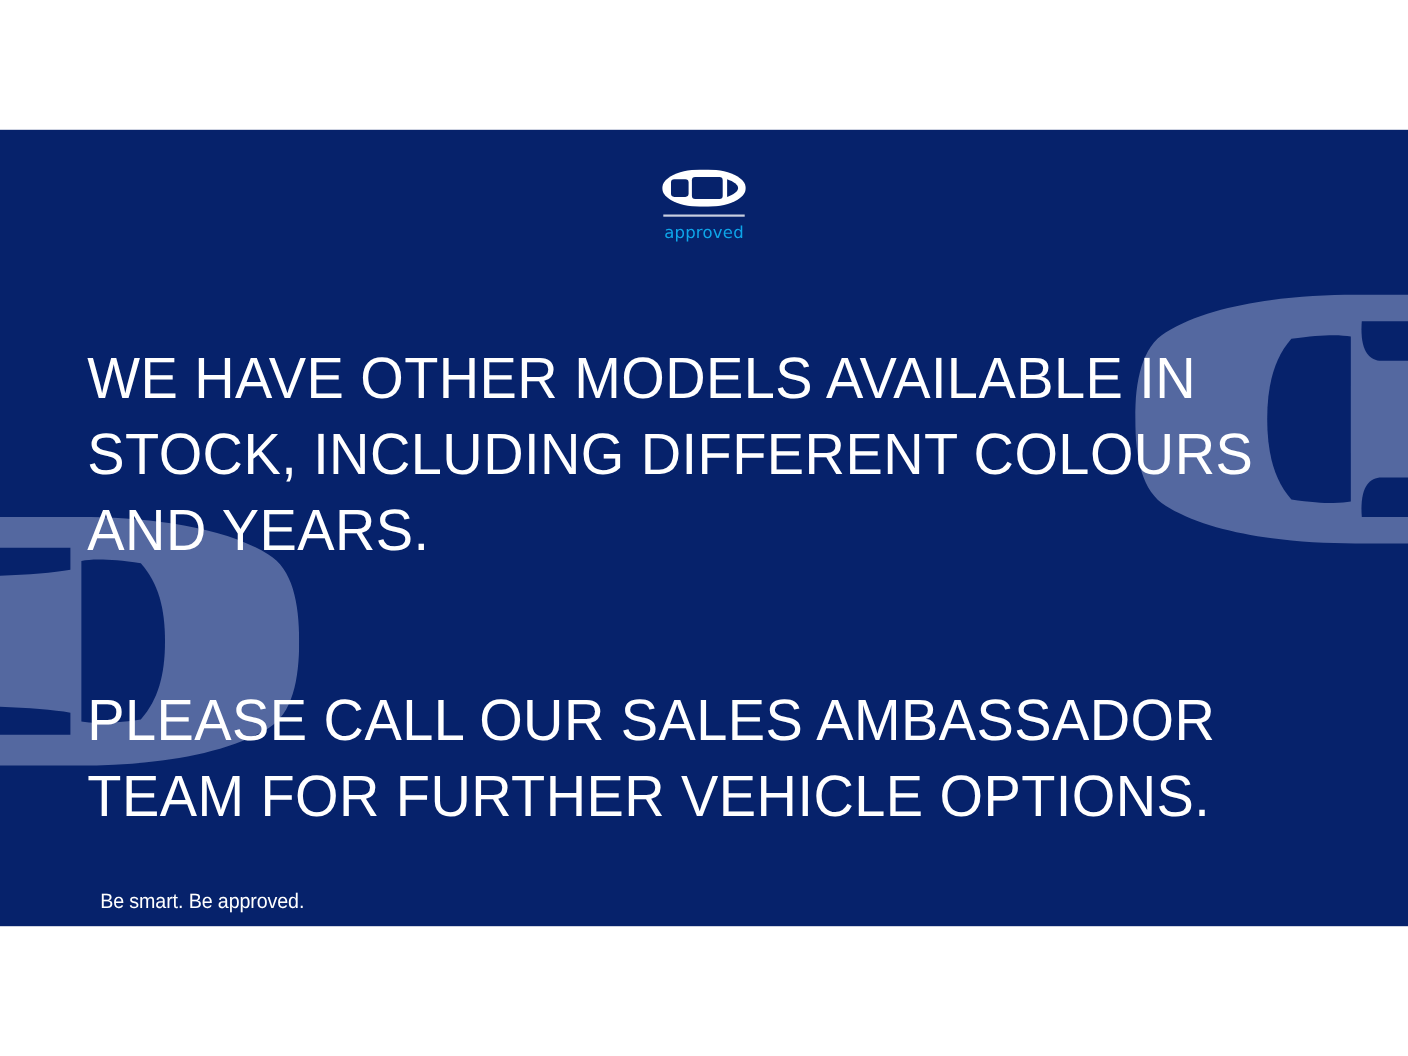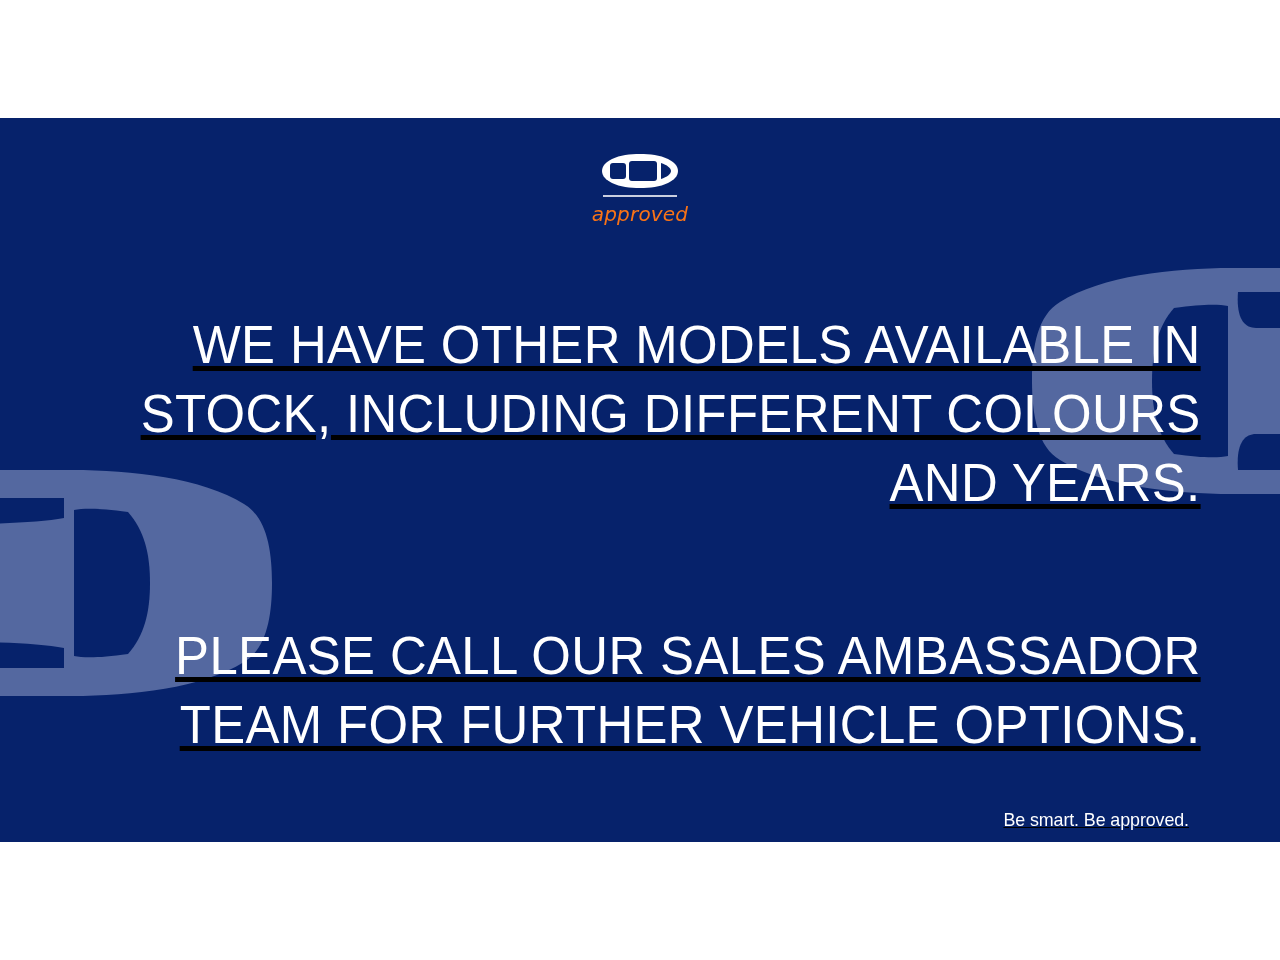--- a/index.html
+++ b/index.html
@@ -38,35 +38,33 @@
     align-items:center;
   }
   #brand-mark { display:block; }
   #brand-rule {
     width:74px; height:2px;
     background:#c9cfe0;
     margin-top:7px;
   }
   #brand-word {
     margin-top:5px;
-    font-size:20px;
+    font-size:15px;
     letter-spacing:0.2px;
-    color:#f97316;
+    color:#0ea5e9;
     font-family:"DejaVu Sans", sans-serif;
     font-weight:400;
-    font-style:italic;
   }
 
   
   #copy {
     position:absolute;
     left:0; right:0; top:192px;
-    text-align:right;
+    text-align:left;
     padding:0 56px;
-    text-decoration:underline;
   }
   .headline {
     color:#ffffff;
     font-family:"Liberation Sans Narrow","Liberation Sans",sans-serif;
     font-weight:400;
     font-size:53px;
     line-height:69px;
     letter-spacing:0.4px;
     transform:scaleX(0.96);
     transform-origin:center top;

